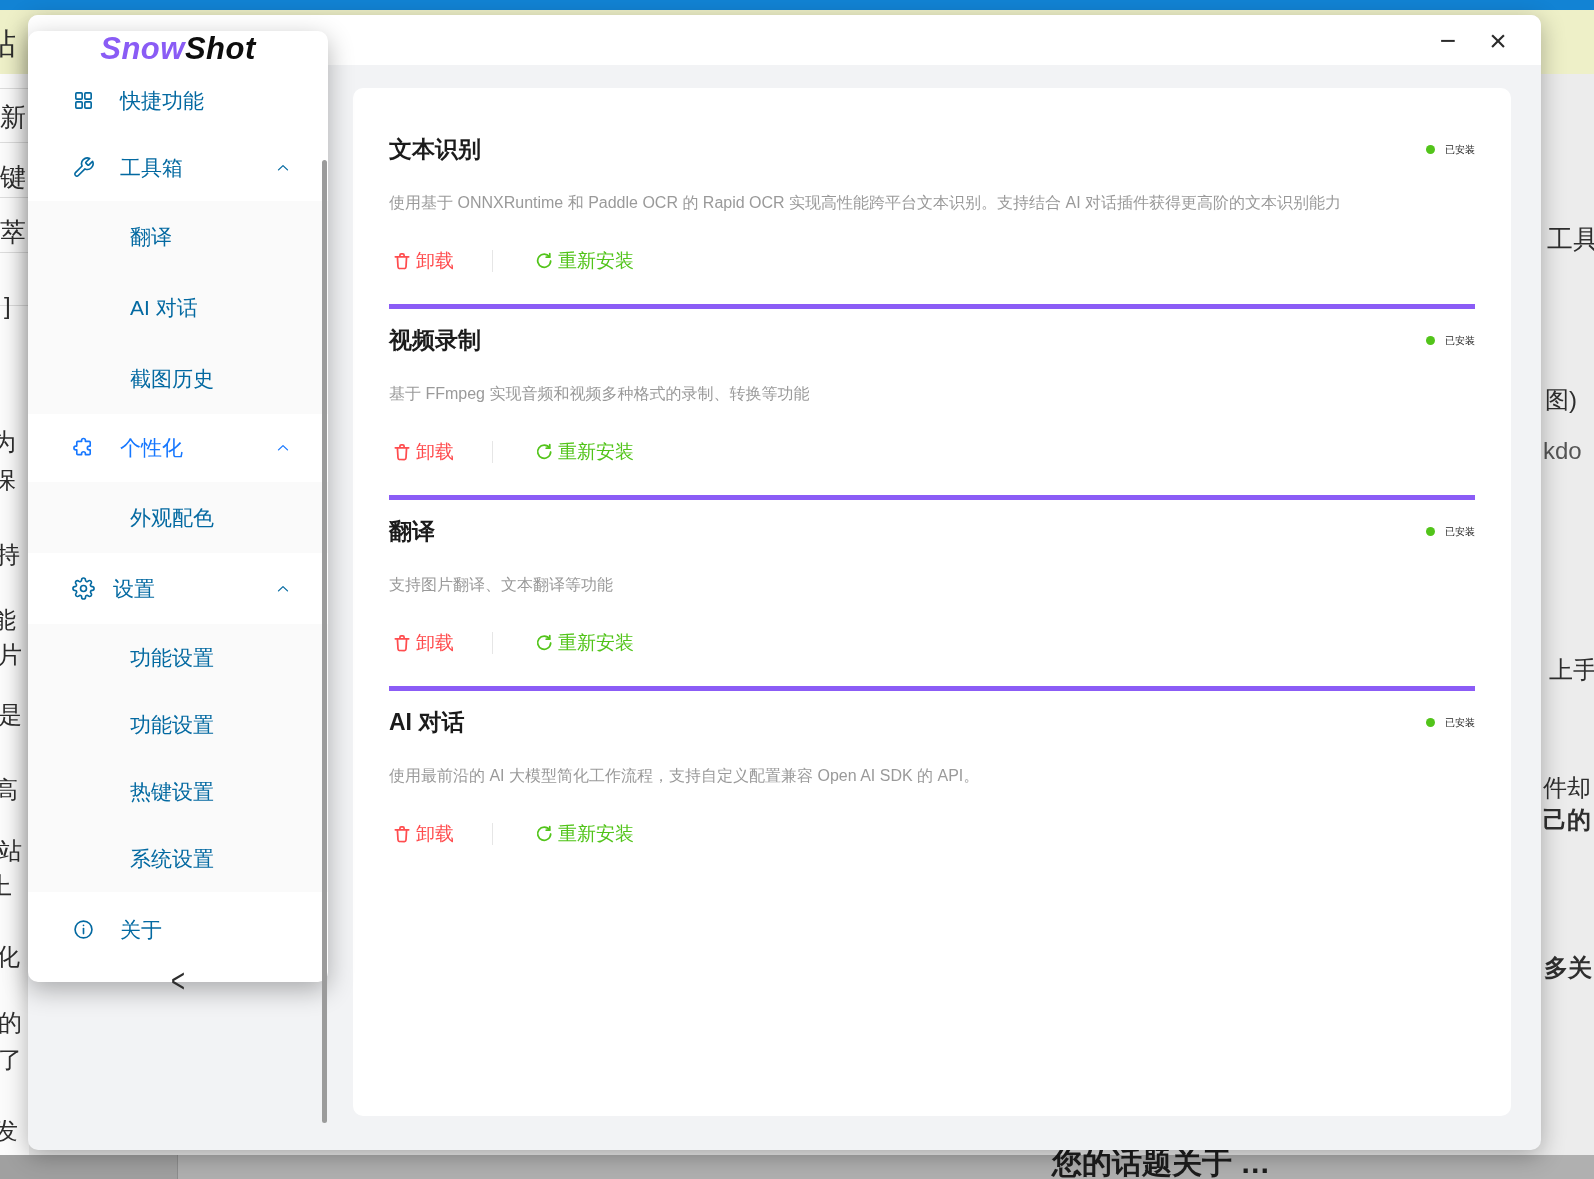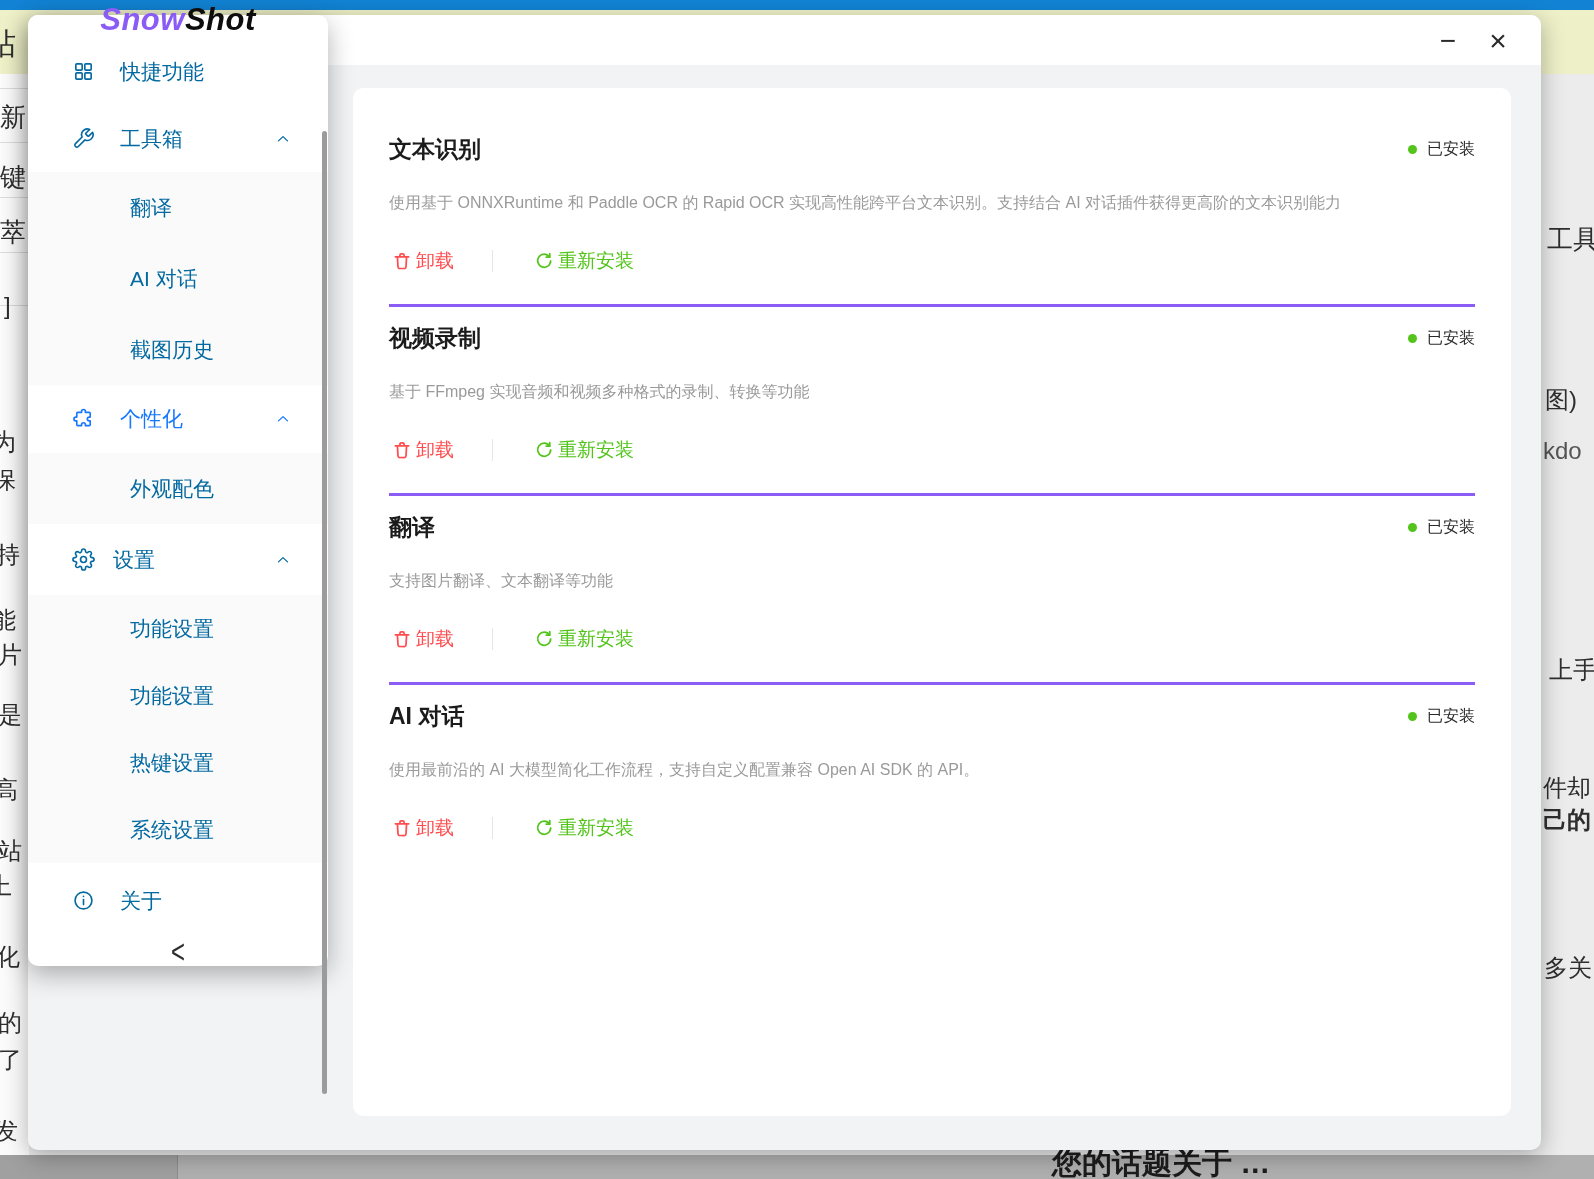--- a/index.html
+++ b/index.html
@@ -23,37 +23,37 @@
   .window{ position:absolute; left:28px; top:15px; width:1513px; height:1135px;
            background:#f2f3f5; border-radius:10px; box-shadow:0 6px 24px rgba(0,0,0,.30); }
   .titlebar{ position:absolute; left:0; top:0; width:100%; height:50px; background:#fff; border-radius:10px 10px 0 0; }
   .win-btn{ position:absolute; top:10px; width:44px; height:32px; display:flex; align-items:center; justify-content:center;
             font-size:26px; color:#2b2b2b; cursor:default; }
   .win-btn.min{ left:1398px; font-size:28px; }
   .win-btn.close{ left:1448px; font-size:30px; }
 
   
   .panel{ position:absolute; left:325px; top:73px; width:1158px; height:1028px; background:#fff; border-radius:10px; padding:24px 36px; }
-  .card{ padding:16px 0 30px; border-bottom:3px solid #8b5cf6; }
+  .card{ padding:16px 0 30px; border-bottom:5px solid #8b5cf6; }
   .card:first-child{ padding-top:22px; }
   .card:last-child{ border-bottom:none; }
   .card-head{ display:flex; align-items:center; justify-content:space-between; }
   .card-title{ font-size:23px; font-weight:bold; color:#1b1b1b; }
-  .badge{ display:flex; align-items:center; gap:10px; font-size:16px; color:#2a2a2a; }
+  .badge{ display:flex; align-items:center; gap:10px; font-size:10px; color:#2a2a2a; }
   .dot{ width:9px; height:9px; border-radius:50%; background:#52c41a; }
   .card-desc{ margin-top:20px; font-size:16px; line-height:35px; color:#9a9a9a; max-width:958px; }
   .card-actions{ margin-top:28px; display:flex; align-items:center; }
   .act-btn{ display:flex; align-items:center; gap:1px; font-size:19px; cursor:pointer; background:none; border:none; font-family:inherit; }
   .act-btn.red{ color:#ff4d4f; }
   .act-btn.green{ color:#52c41a; }
   .act-sep{ width:1px; height:22px; background:#e6e6e6; margin:0 38px; }
 
   
-  .sidebar{ position:absolute; left:28px; top:15px; width:300px; height:951px; background:#fff; border-radius:10px;
-            box-shadow:0 8px 26px rgba(0,0,0,.30); display:flex; flex-direction:column;justify-content:flex-end; }
+  .sidebar{ position:absolute; left:28px; top:31px; width:300px; height:951px; background:#fff; border-radius:10px;
+            box-shadow:0 8px 26px rgba(0,0,0,.30); display:flex; flex-direction:column; }
   .logo{ height:92px; display:flex; align-items:center; justify-content:center; font-size:31px; font-weight:bold; font-style:italic; letter-spacing:.5px; }
   .logo .snow{ color:#8a5cf5; } .logo .shot{ color:#0d0d0d; }
   .nav{ flex:1; position:relative; }
   .nav-item{ display:flex; align-items:center; font-size:21px; color:#0369a1; cursor:pointer; }
   .nav-item.top{ height:67px; padding-left:42px; gap:24px; }
   .nav-item.tall{ height:71px;gap:17px; }
   .nav-item.sub{ height:71px; padding-left:102px; }
   .submenu{ background:#fafafa; }
   .submenu.s3 .nav-item.sub{ height:67px; }
   .nav-item.blue{ color:#1677ff; }
@@ -101,21 +101,21 @@
   <span class="bg-frag" style="left:-26px; top:1009px;">适的</span>
   <span class="bg-frag" style="left:-26px; top:1046px;">出了</span>
   <span class="bg-frag" style="left:-6px; top:1117px;">发</span>
 
   <span class="bg-frag" style="left:1547px; top:224px; font-size:26px;">工具</span>
   <span class="bg-frag" style="left:1545px; top:386px;">图)</span>
   <span class="bg-frag" style="left:1543px; top:437px; color:#555;">kdo</span>
   <span class="bg-frag" style="left:1549px; top:656px;">上手</span>
   <span class="bg-frag" style="left:1543px; top:774px;">件却</span>
   <span class="bg-frag bold" style="left:1543px; top:806px;">己的</span>
-  <span class="bg-frag" style="left:1544px; top:954px;">多关</span>
+  <span class="bg-frag" style="left:1544px; top:954px;font-weight:bold;">多关</span>
 
   <div class="bg-bottom">
     <div class="seg-dark"></div>
   </div>
   <span class="bg-bottom-text">您的话题关于 …</span>
 
   <div class="window">
     <div class="titlebar"></div>
     <div class="win-btn min">−</div>
     <div class="win-btn close">×</div>

